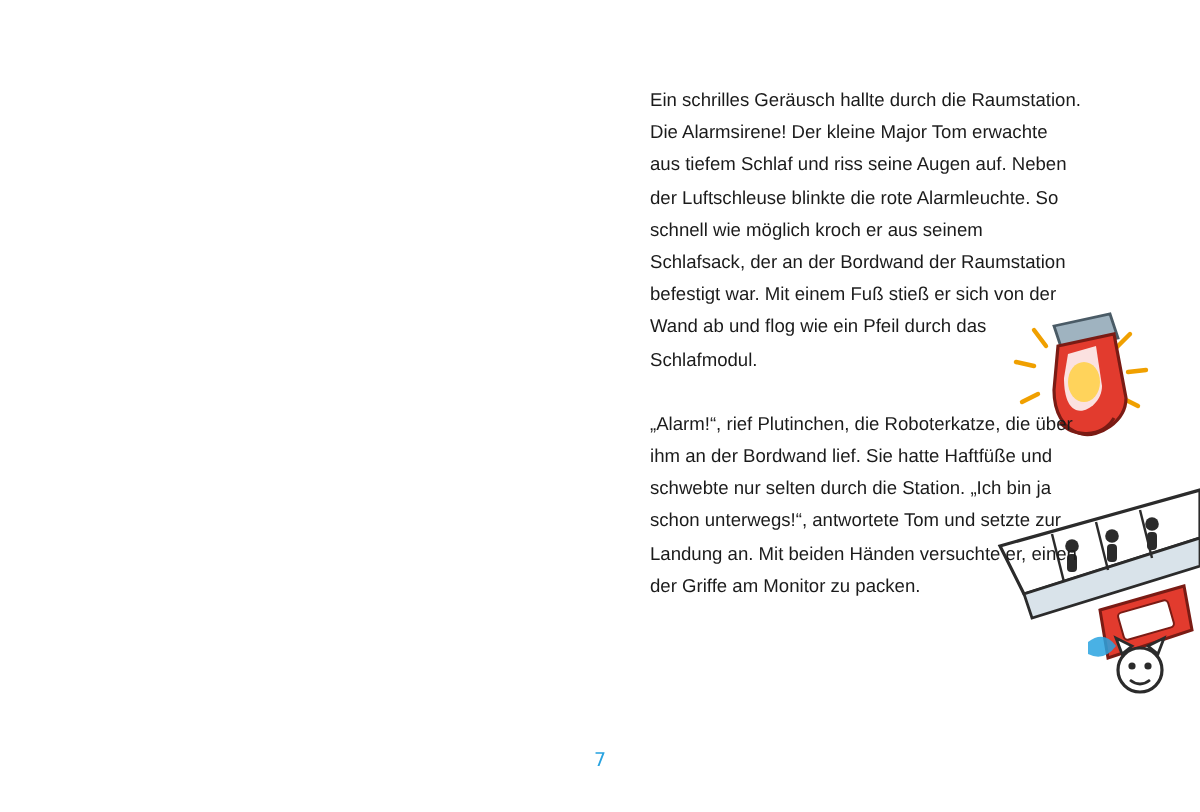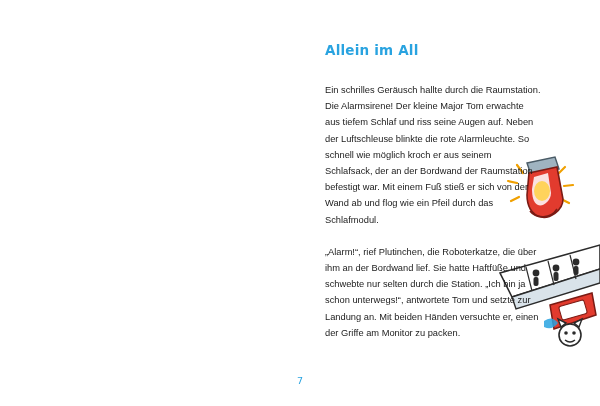--- a/index.html
+++ b/index.html
@@ -137,19 +137,18 @@
       <path d="M87 84 L90 76 L82 80 Z" fill="#ffffff" stroke="#2b2b2b" stroke-width="1.4"></path>
       <circle cx="74" cy="90" r="1.8" fill="#2b2b2b"></circle>
       <circle cx="82" cy="90" r="1.8" fill="#2b2b2b"></circle>
       <path d="M73 97 Q78 101 83 97" fill="none" stroke="#2b2b2b" stroke-width="1.4"></path>
 
       <path d="M52 78 Q60 72 66 80 Q60 88 52 84 Z" fill="#29a3e0" opacity="0.85"></path>
     </svg>
   </div>
 
   <div class="content">
-    <h1 class="chapter-title">Allein im All</h1>
     <p class="para">Ein schrilles Geräusch hallte durch die Raumstation. Die Alarmsirene! Der kleine Major Tom erwachte aus tiefem Schlaf und riss seine Augen auf. Neben der Luftschleuse blinkte die rote Alarmleuchte. So schnell wie möglich kroch er aus seinem Schlafsack, der an der Bordwand der Raumstation befestigt war. Mit einem Fuß stieß er sich von der Wand ab und flog wie ein Pfeil durch das Schlafmodul.</p>
     <p class="para">„Alarm!“, rief Plutinchen, die Roboterkatze, die über ihm an der Bordwand lief. Sie hatte Haftfüße und schwebte nur selten durch die Station. „Ich bin ja schon unterwegs!“, antwortete Tom und setzte zur Landung an. Mit beiden Händen versuchte er, einen der Griffe am Monitor zu packen.</p>
   </div>
 
   <div class="page-number">7</div>
 </div>
 
 </body></html>

